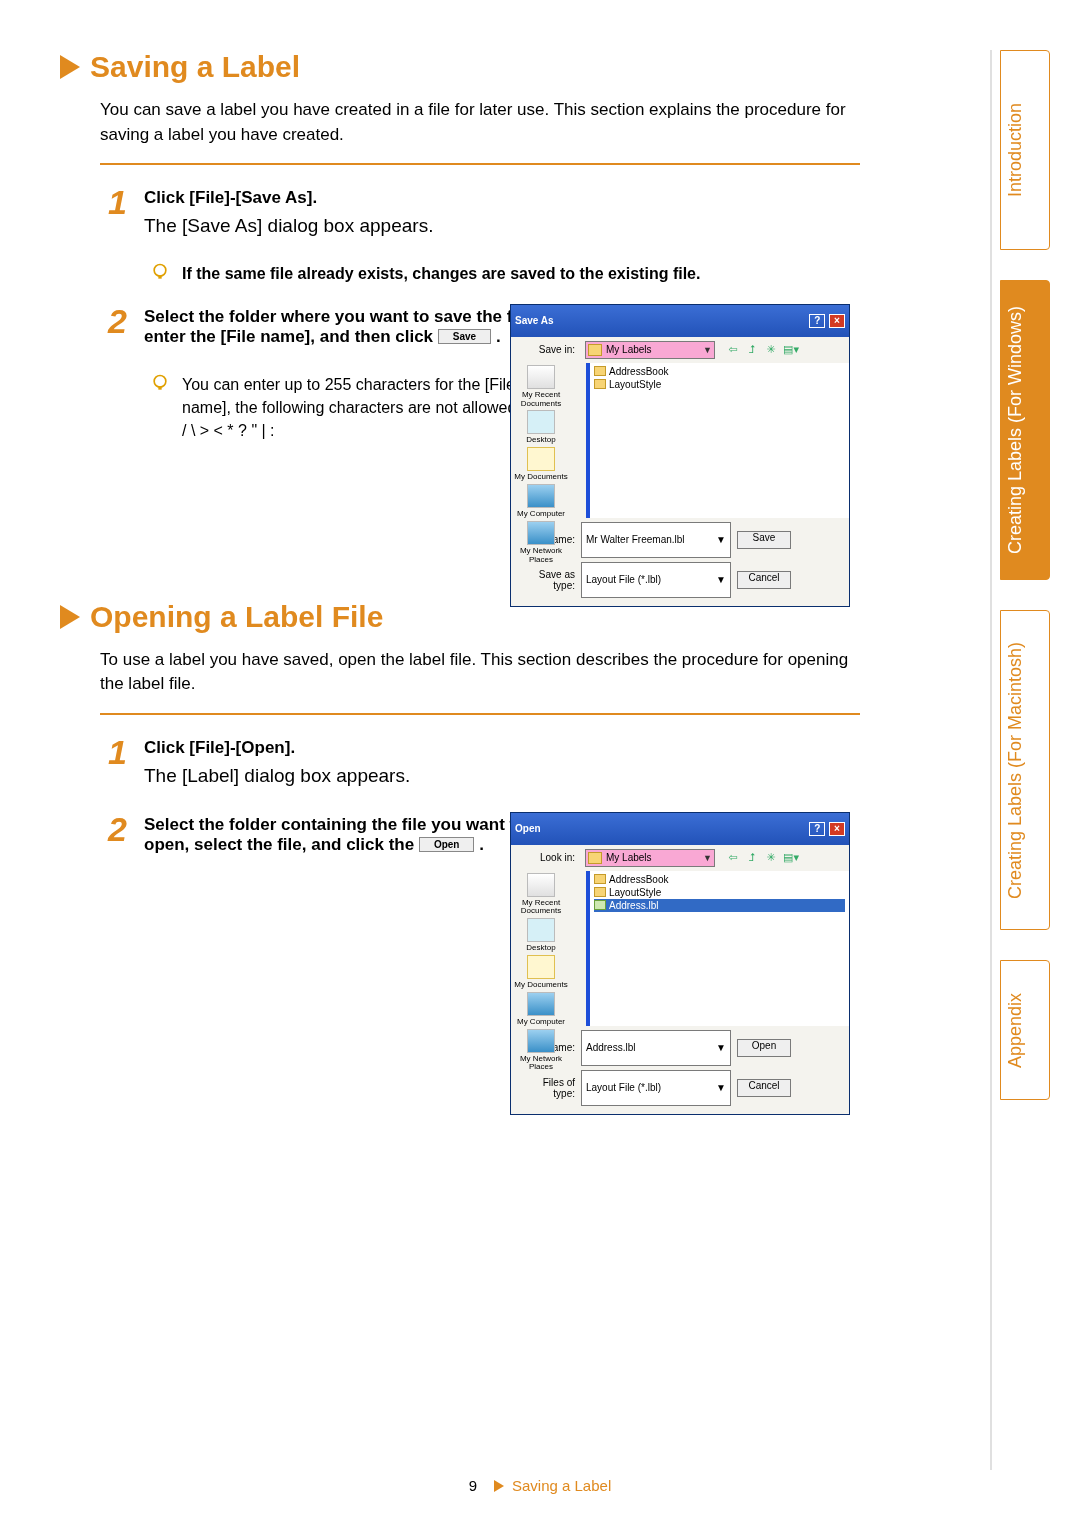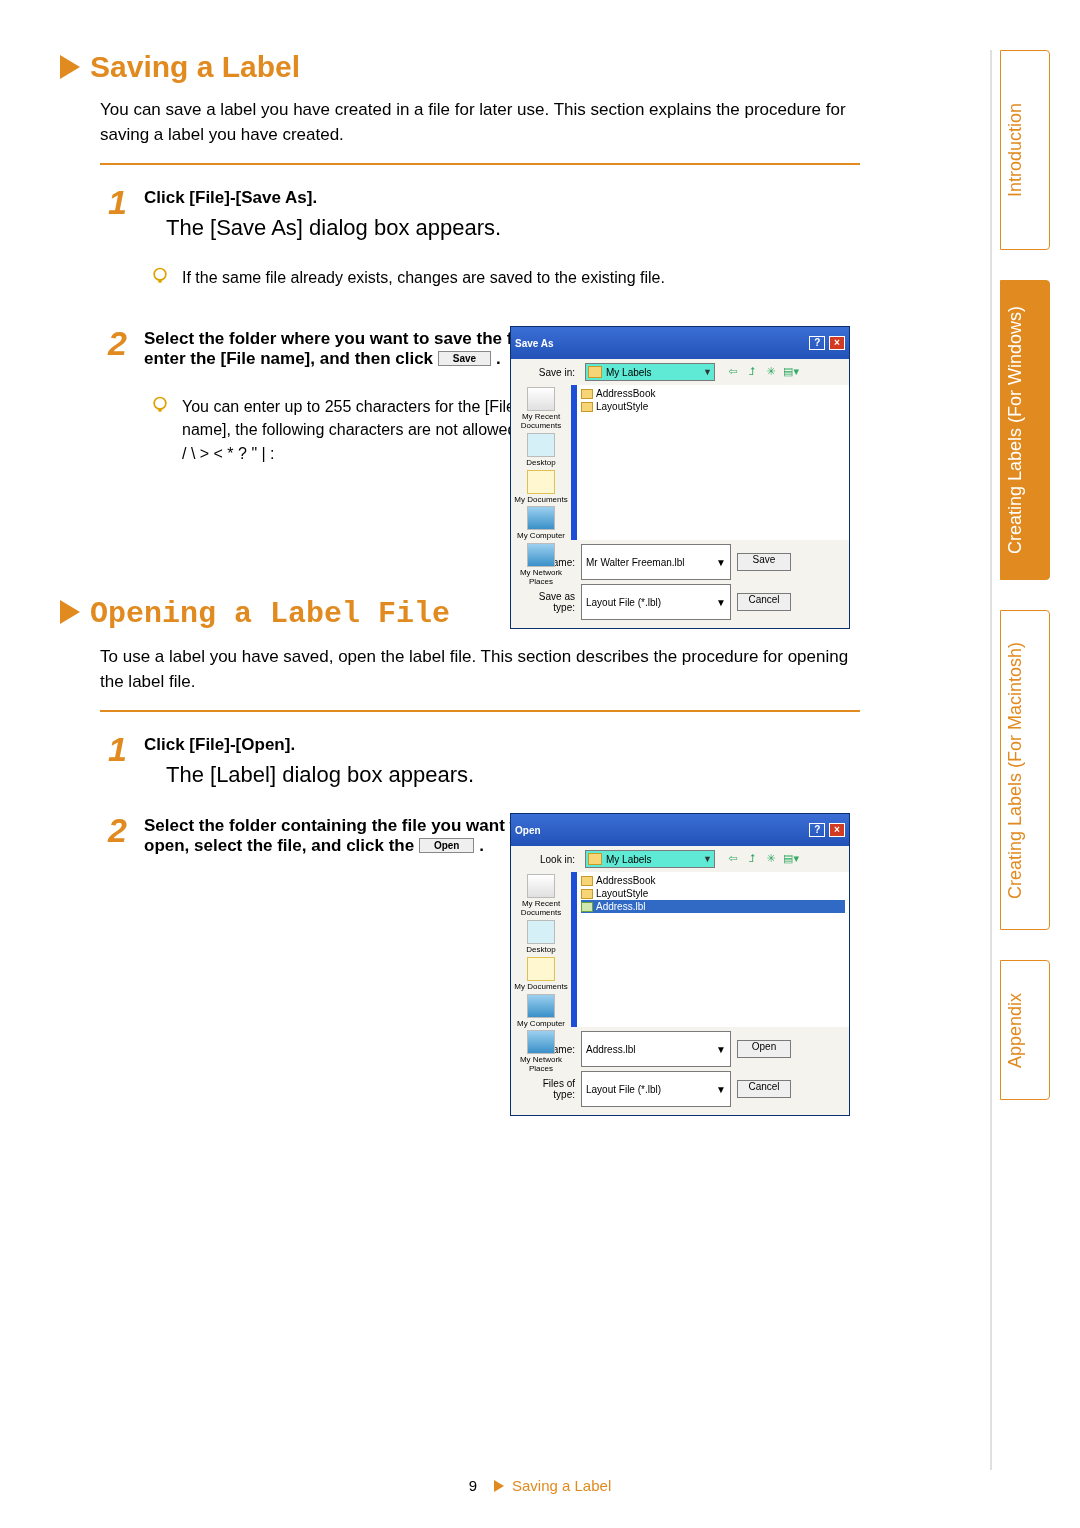--- a/index.html
+++ b/index.html
@@ -85,30 +85,30 @@
     font-weight: bold;
     color: #e08a1f;
     line-height: 1;
     flex-shrink: 0;
   }
   .step .body {
     flex: 1 1 auto;
     padding-top: 3px;
   }
   .step .body .bold { font-weight: bold; font-size: 17px; margin-bottom: 4px; }
-  .step .body .plain { font-size: 22px; line-height: 1.45; margin-left: 22px; }
+  .step .body .plain { font-size: 19px; line-height: 1.45; }
   .tip {
     display: flex;
     align-items: flex-start;
     margin-left: 90px;
     margin-top: 10px;
     margin-bottom: 10px;
     max-width: 400px;
   }
-  .tip.full { max-width: none; margin-bottom: 36px; }
+  .tip.full { max-width: none; margin-bottom: 18px; font-weight: bold; }
   .tip .bulb {
     width: 22px;
     flex-shrink: 0;
     margin-right: 10px;
   }
   .tip .txt { font-size: 16px; line-height: 1.45; }
   .btn-inline {
     display: inline-block;
     border: 1px solid #888;
     background: #efefef;
@@ -150,21 +150,21 @@
     align-items: center;
     gap: 10px;
   }
   .dlg-label { width: 56px; text-align: right; }
   .dlg-select {
     flex: 1 1 auto;
     display: flex;
     align-items: center;
     height: 18px;
     border: 1px solid #7a7a7a;
-    background: #5eead4;
+    background: #f9a8d4;
     padding: 0 2px;
     max-width: 130px;
   }
   .dlg-select .folder-ico { width: 14px; height: 12px; background: #f7d475; border: 1px solid #c59b2a; margin-right: 4px; }
   .dlg-select .dd { margin-left: auto; font-size: 9px; color: #333; }
   .tool-icons { display: flex; gap: 3px; }
   .tool-icons span { width: 16px; height: 16px; display: inline-block; border: 1px solid transparent; text-align: center; font-size: 11px; color: #3a6; }
   .dlg-body {
     display: flex;
     height: 155px;
@@ -187,22 +187,23 @@
     position: relative;
   }
   .place.recent .pic { background: linear-gradient(#fff,#e0e0e0); }
   .place.desktop .pic { background: #d6f0f7; }
   .place.docs .pic { background: #fff7d0; border-color: #e0c050; }
   .place.comp .pic { background: linear-gradient(#9cd0f0,#3a90c8); }
   .place.net .pic { background: linear-gradient(#9cd0f0,#3a90c8); }
   .filelist {
     flex: 1 1 auto;
     background: #fff;
-    border-left: 6px solid #1d4ed8;
+    border-left: 4px solid #1d4ed8;
     padding: 2px 4px;
+    margin-left: 15px;
   }
   .filelist .item { display: flex; align-items: center; gap: 3px; padding: 1px 0; }
   .filelist .item .fico { width: 12px; height: 10px; background: #f7d475; border: 1px solid #c59b2a; }
   .filelist .item.file .fico { background: #cfe8b0; border-color: #6aa03a; }
   .filelist .item.sel { background: #316ac5; color: #fff; }
   .dlg-bottom { padding: 2px 8px 6px; }
   .dlg-brow { display: flex; align-items: center; gap: 6px; padding: 2px 0; }
   .dlg-brow .lbl { width: 56px; text-align: right; }
   .dlg-input {
     flex: 1 1 auto;
@@ -364,21 +365,21 @@
           <span class="dlg-input">
               <span>Layout File (*.lbl)</span>
               <span>▼</span>
             </span>
           <span class="dlg-btn">Cancel</span>
         </div>
       </div>
     </div>
   </div>
 
-  <h1 class="h1" style="margin-top:11px;font-family:Liberation Mono, monospace;">
+  <h1 class="h1" style="margin-top:36px;">
     <span class="tri"></span><span>Opening a Label File</span>
   </h1>
   <p class="intro-p">To use a label you have saved, open the label file. This section describes the procedure for opening the label file.</p>
   <div class="rule"></div>
 
   <div class="step">
     <div class="num">1</div>
     <div class="body">
       <div class="bold">Click [File]-[Open].</div>
       <div class="plain">The [Label] dialog box appears.</div>

